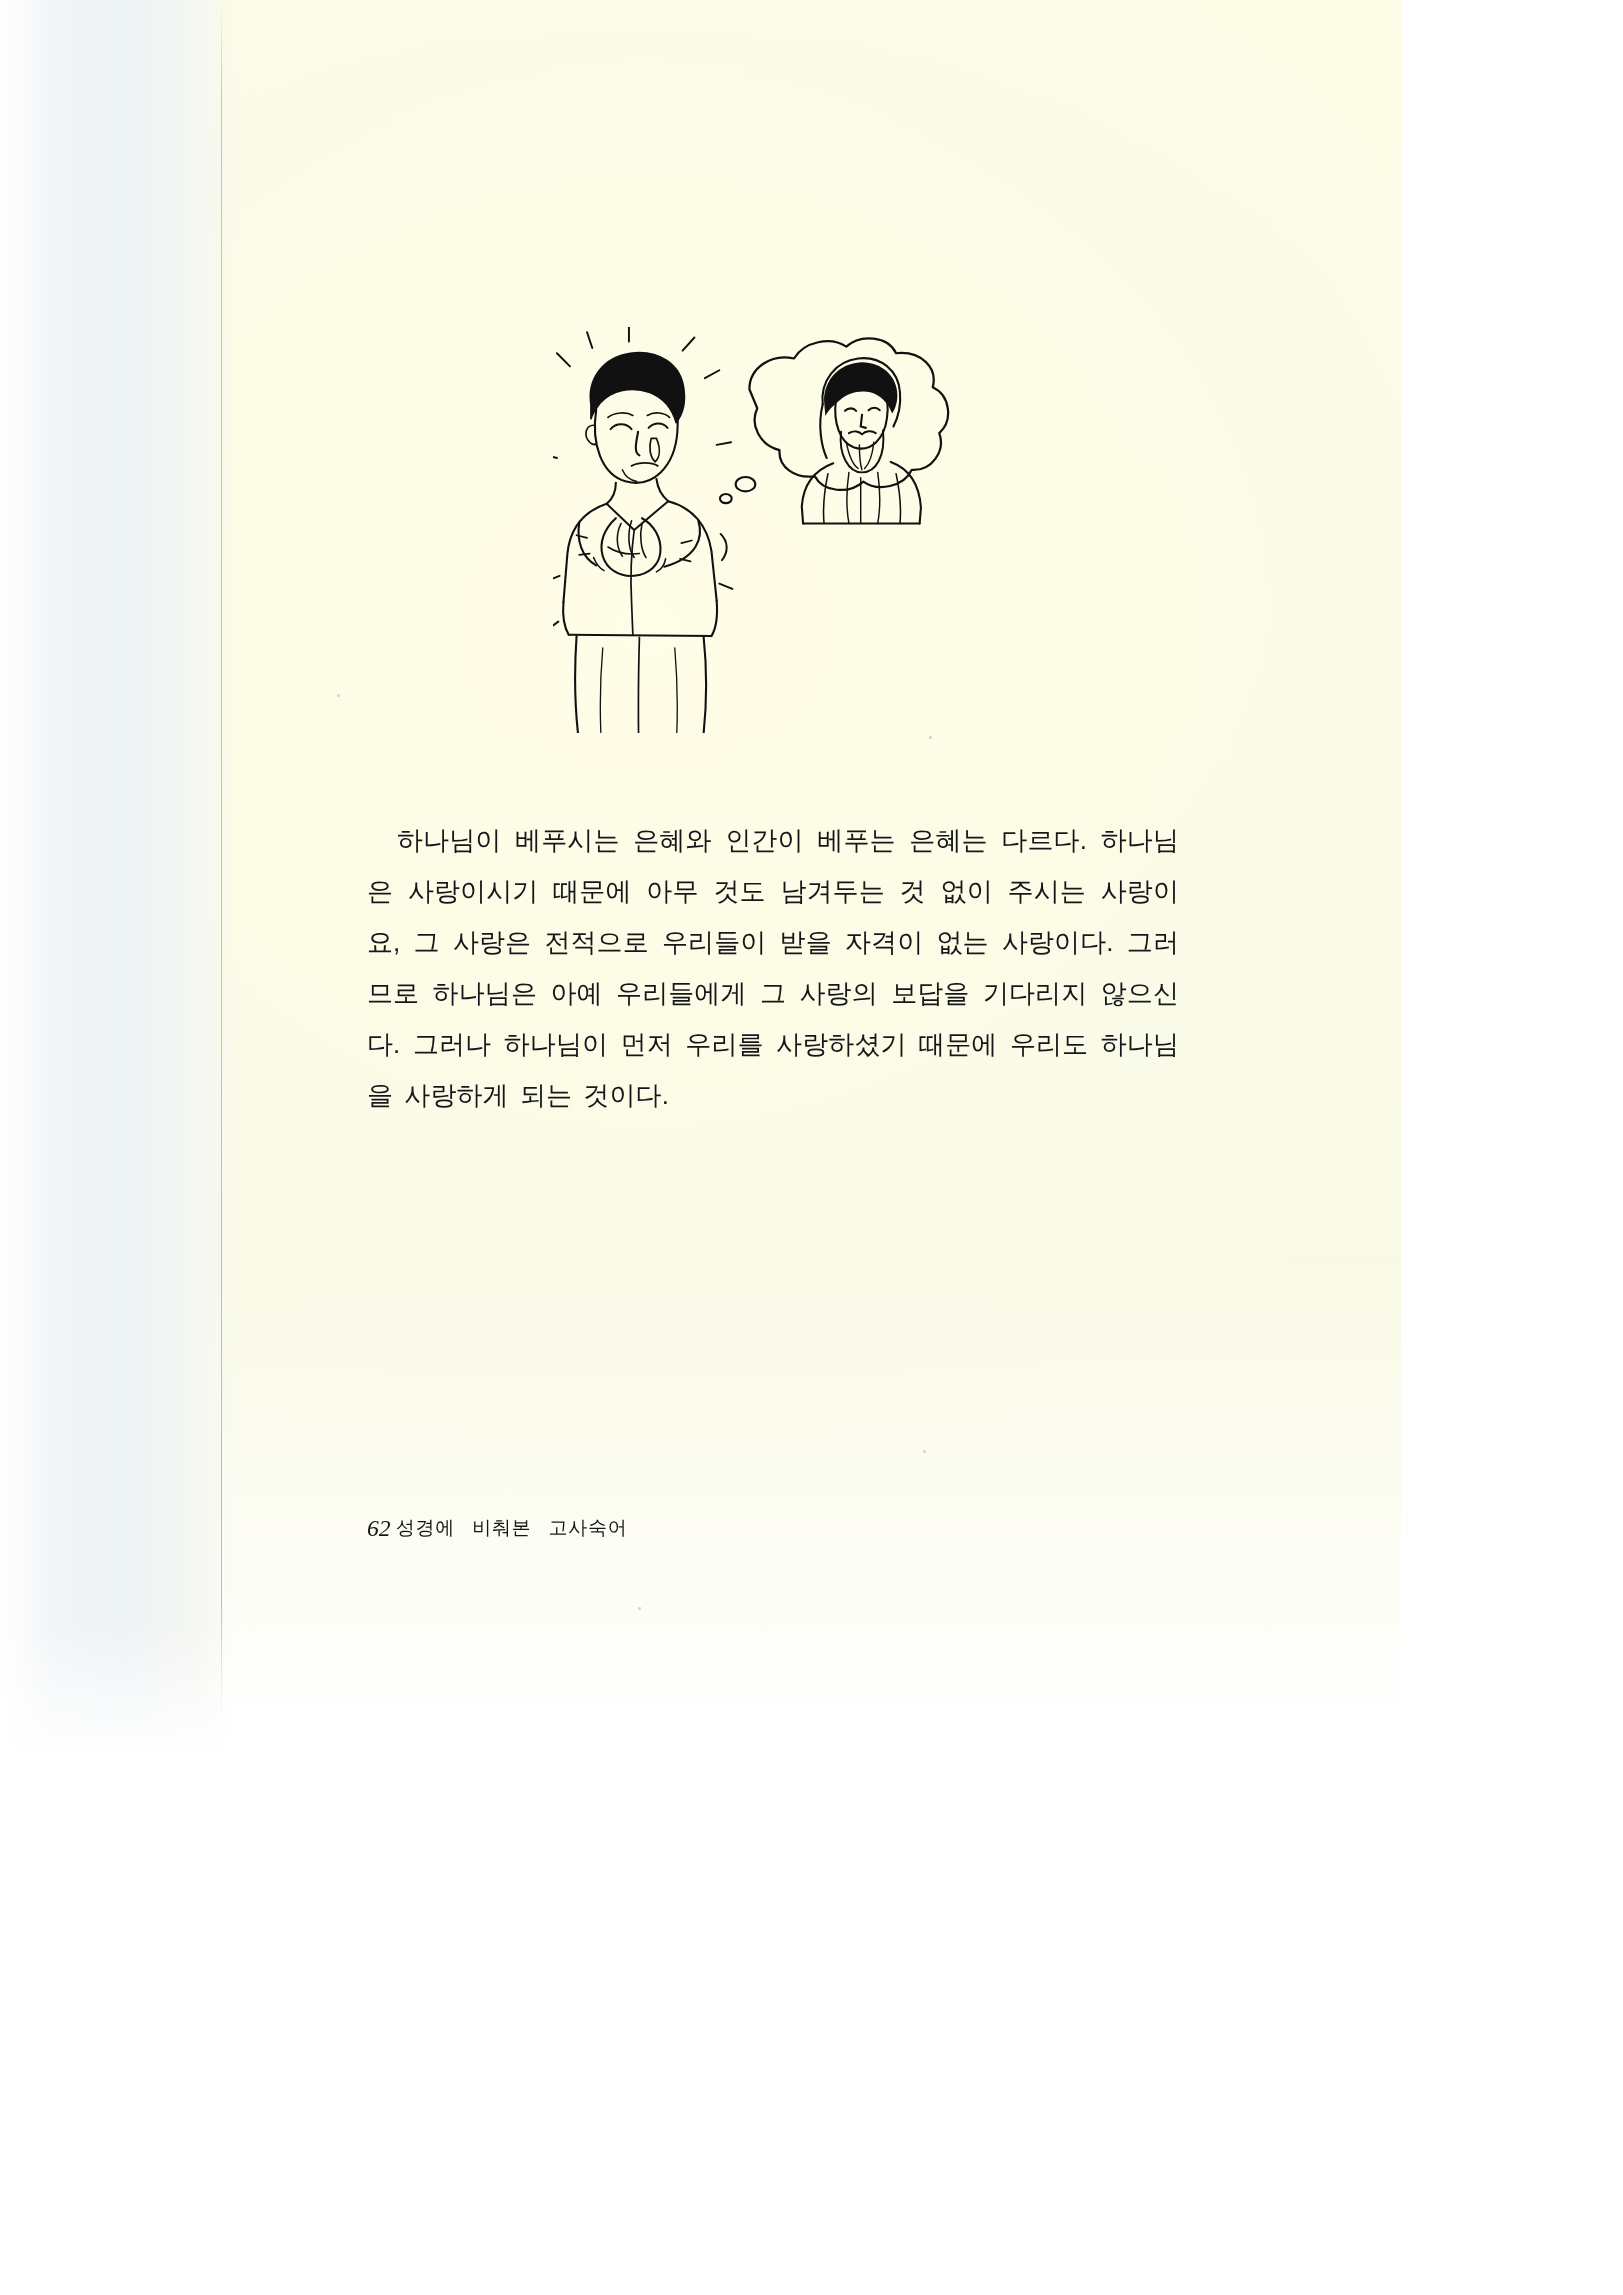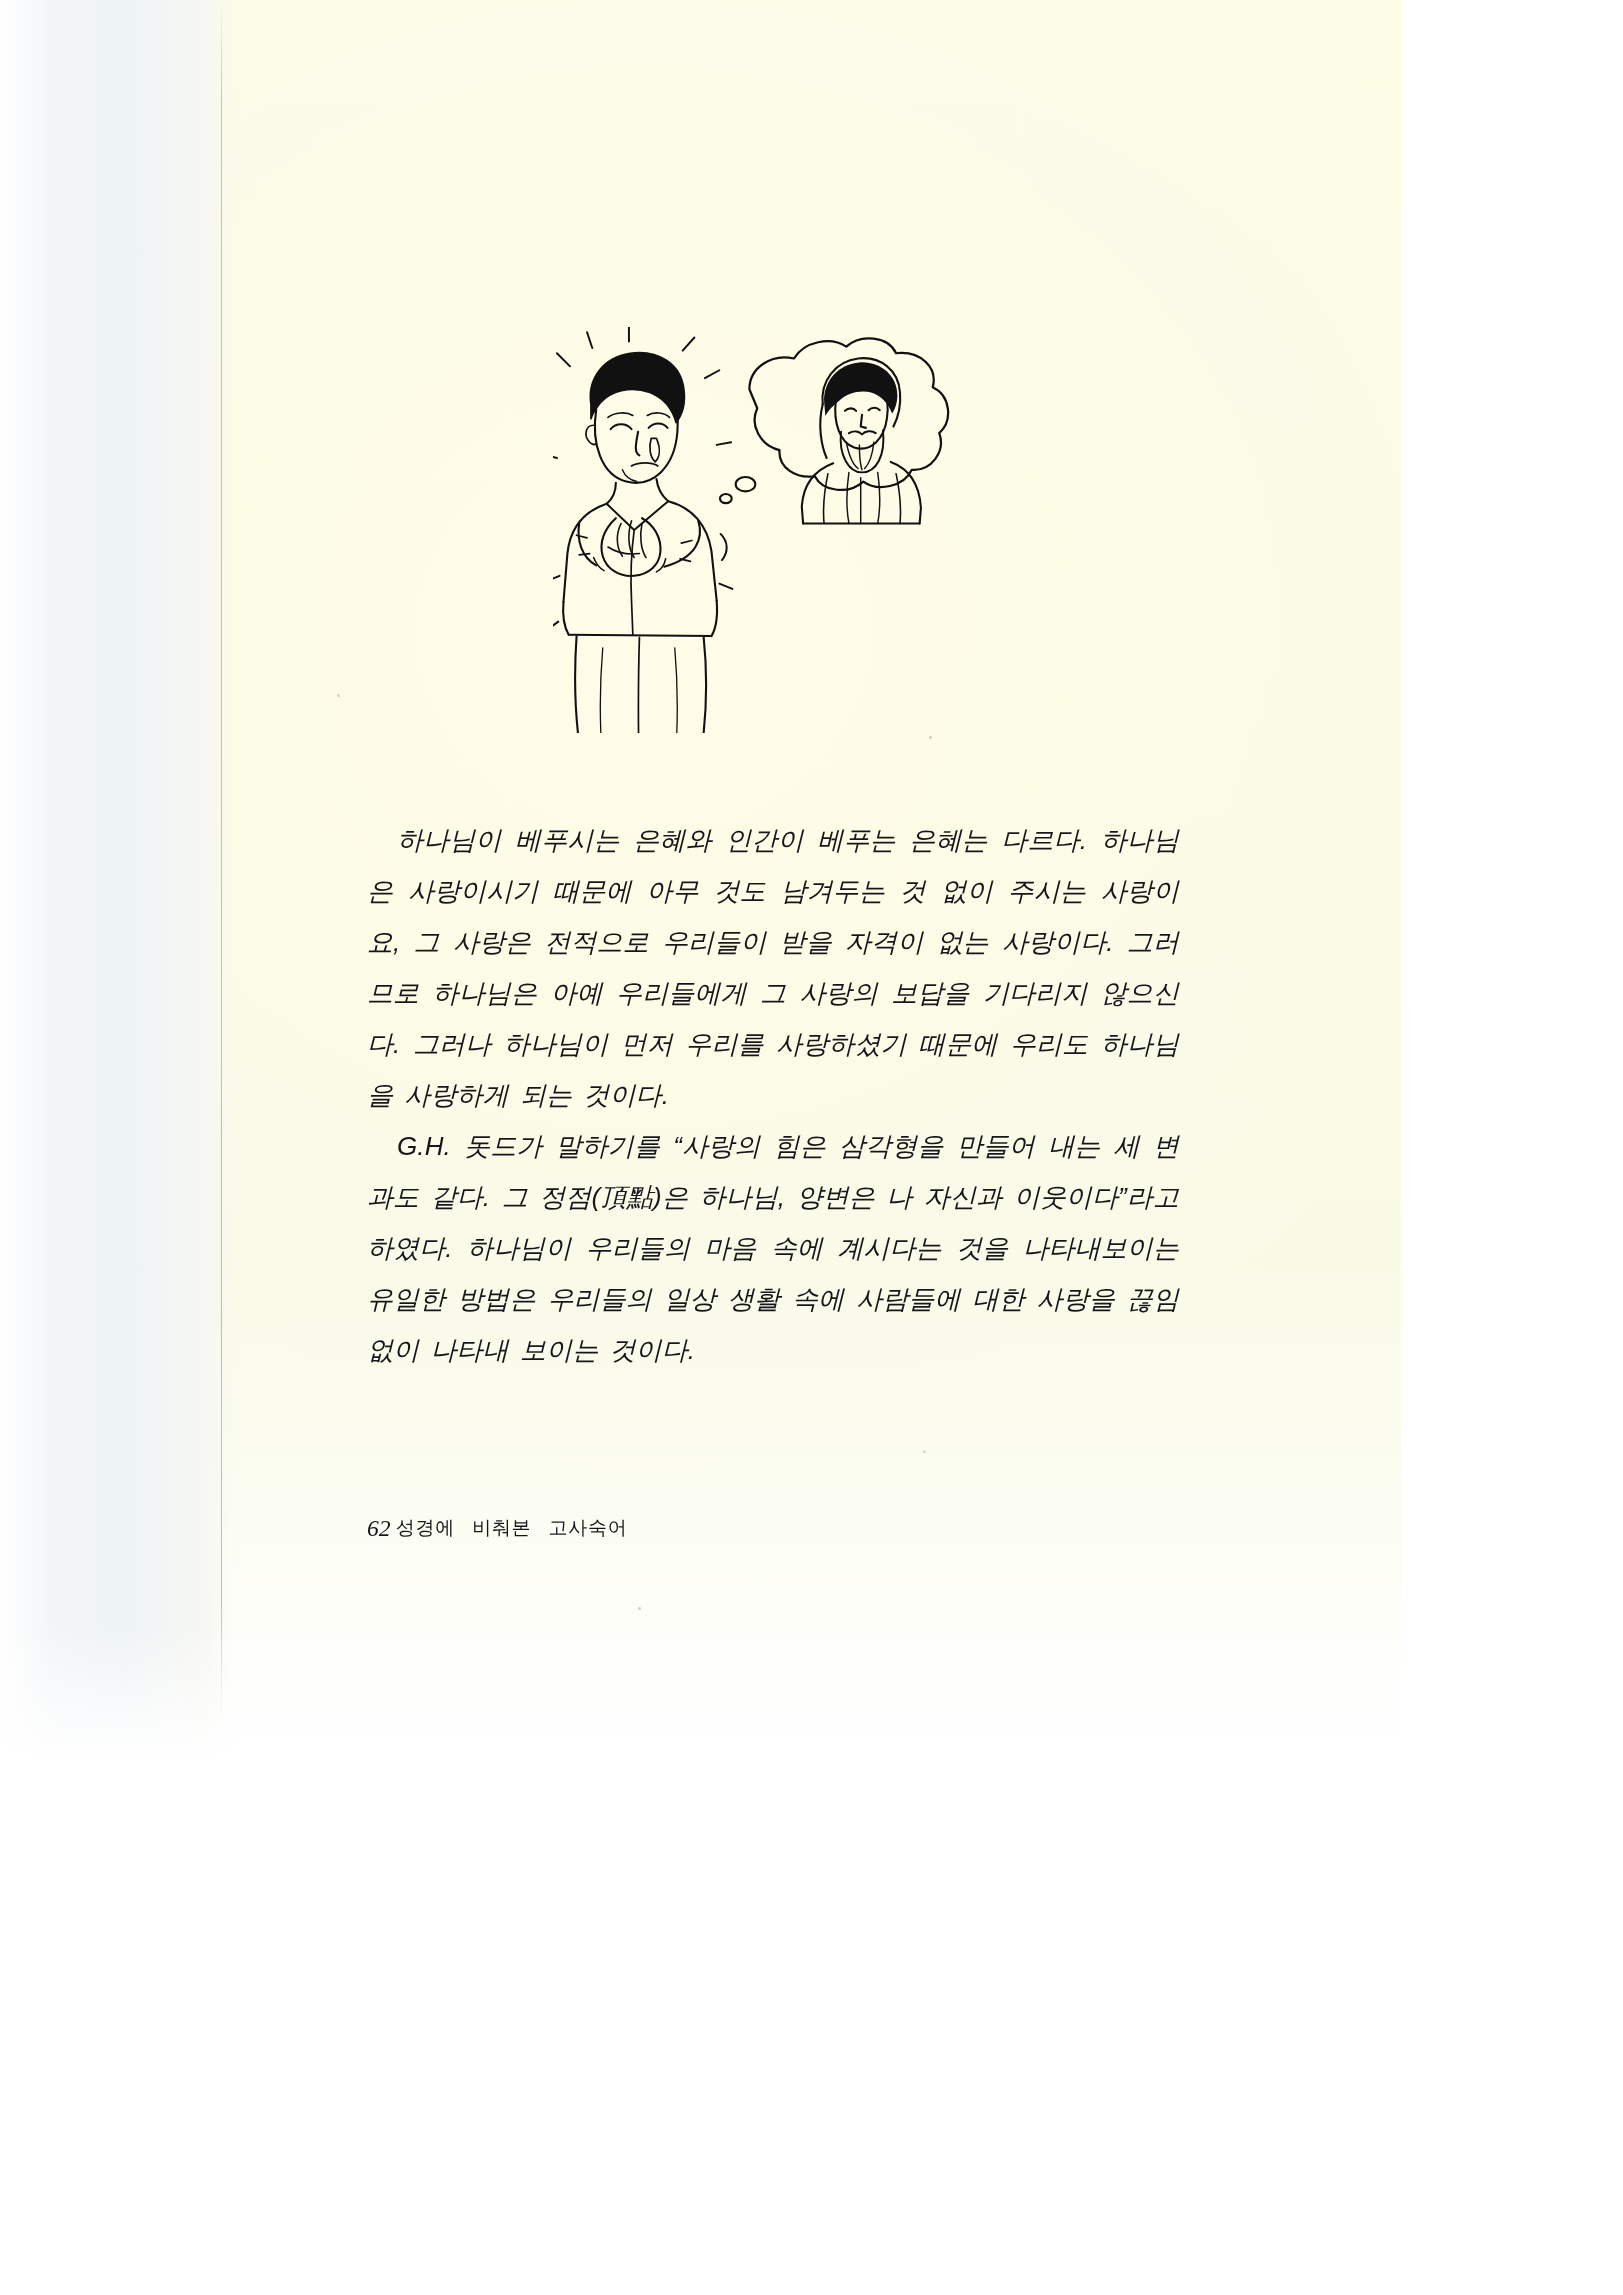--- a/index.html
+++ b/index.html
@@ -91,21 +91,20 @@
     margin: 0 0 0 0;
     font-family: "Liberation Sans", sans-serif;
     font-size: 26px;
     line-height: 51px;
     color: #15161a;
     text-align: justify;
     text-justify: inter-character;
     letter-spacing: 0.1px;
     word-spacing: 3.9px;
     text-indent: 30px;
-    font-style: italic;
   }
   .para + .para { margin-top: 0; }
 
   .para.last { text-align: left; }
 
   
   .running-foot {
     position: absolute;
     left: 367px;
     top: 1515px;
@@ -302,21 +301,20 @@
         <path d="M52 322 L36 318"></path>
         <path d="M56 346 L40 348"></path>
         <path d="M196 330 L212 326"></path>
         <path d="M194 354 L210 358"></path>
       </g>
     </svg>
   </div>
 
   <div class="text-column">
     <p class="para">하나님이 베푸시는 은혜와 인간이 베푸는 은혜는 다르다. 하나님은 사랑이시기 때문에 아무 것도 남겨두는 것 없이 주시는 사랑이요, 그 사랑은 전적으로 우리들이 받을 자격이 없는 사랑이다. 그러므로 하나님은 아예 우리들에게 그 사랑의 보답을 기다리지 않으신다. 그러나 하나님이 먼저 우리를 사랑하셨기 때문에 우리도 하나님을 사랑하게 되는 것이다.</p>
-    <p class="para">G.H. 돗드가 말하기를 “사랑의 힘은 삼각형을 만들어 내는 세 변과도 같다. 그 정점(頂點)은 하나님, 양변은 나 자신과 이웃이다”라고 하였다. 하나님이 우리들의 마음 속에 계시다는 것을 나타내보이는 유일한 방법은 우리들의 일상 생활 속에 사람들에 대한 사랑을 끊임없이 나타내 보이는 것이다.</p>
   </div>
 
   <div class="running-foot">
     <span class="folio">62</span>
     <span class="foot-title">성경에 비춰본 고사숙어</span>
   </div>
 
 </div>
 
 

